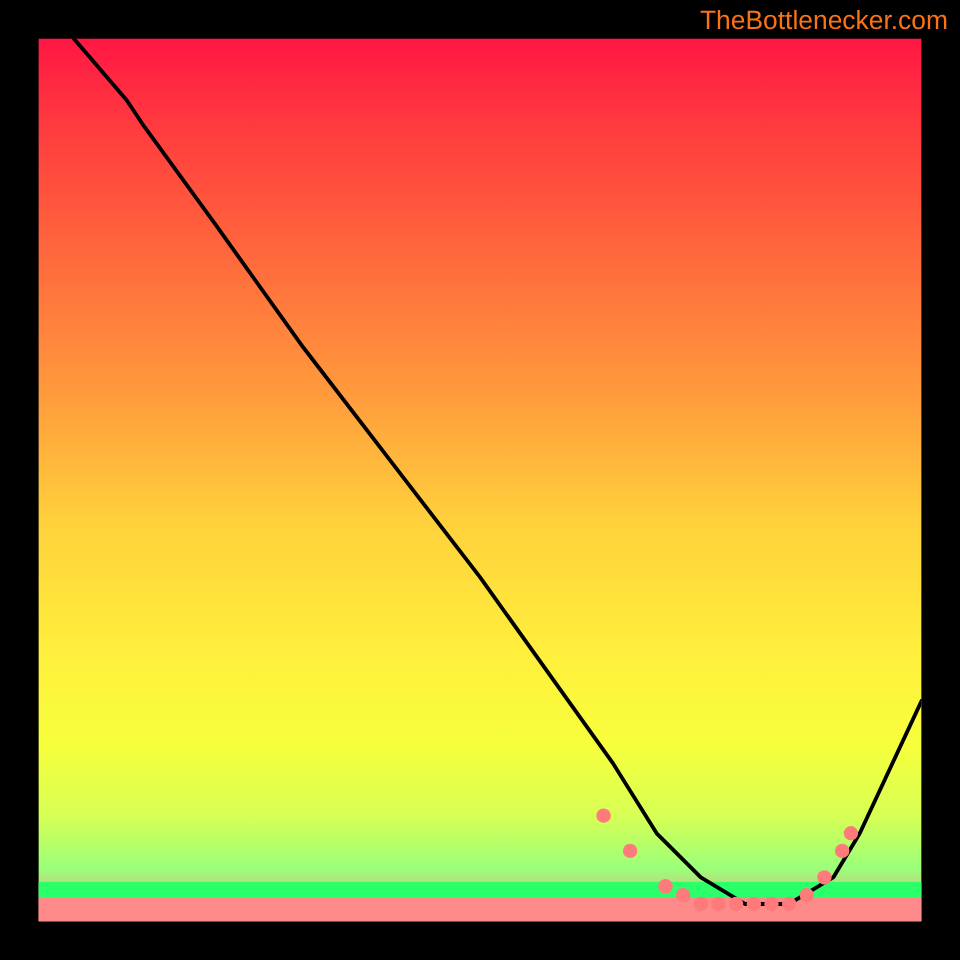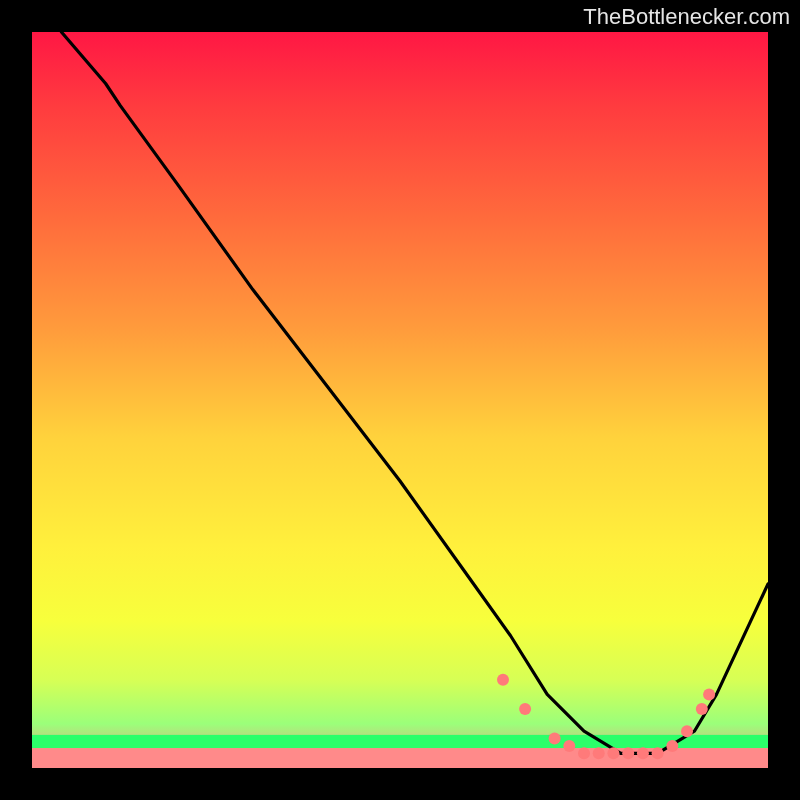--- a/index.html
+++ b/index.html
@@ -9,21 +9,21 @@
     width: 800px;
     height: 800px;
     background: #000;
   }
   .watermark {
     position: absolute;
     top: 4px;
     right: 10px;
     font-family: Arial, Helvetica, sans-serif;
     font-size: 22px;
-    color: #e5e5e5;
+    color: #f97316;
     z-index: 10;
   }
   .plot-area {
     position: absolute;
     
     left: 32px;
     top: 32px;
     width: 736px;
     height: 736px;
   }

